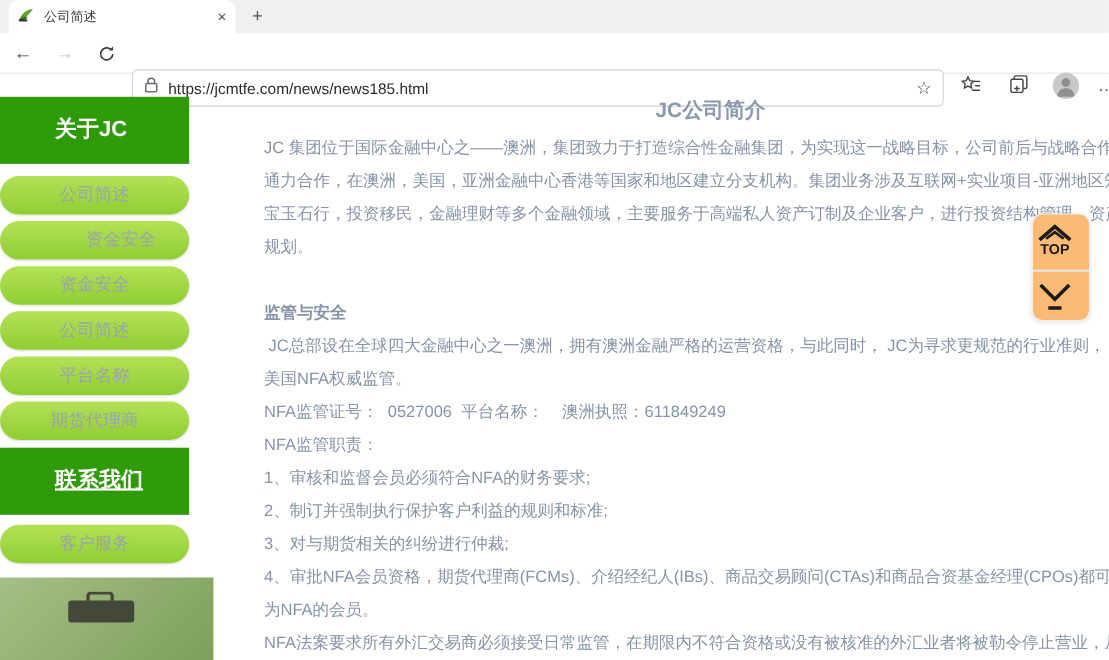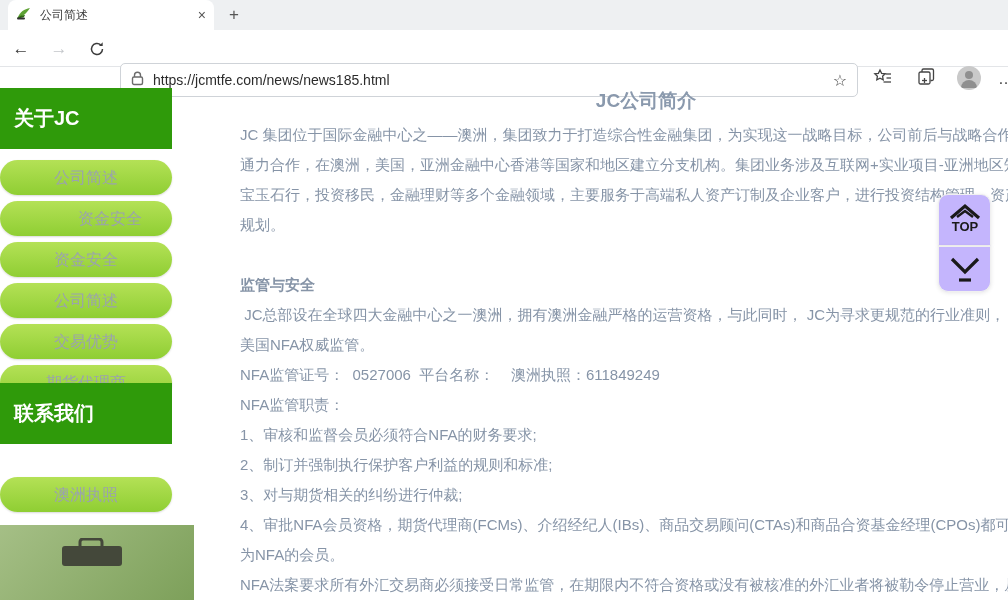--- a/index.html
+++ b/index.html
@@ -26,40 +26,40 @@
     display:flex; align-items:center; padding:16px 10px; }
   .url-text { font-size:14px; color:#2b2b2b; flex:1; margin-left:9px; white-space:nowrap; }
   .chrome-ico { position:absolute; top:37px; width:22px; height:22px; color:#444; }
   .avatar { position:absolute; left:957px; top:36px; width:24px; height:24px;
     border-radius:50%; background:#c9c9c9; overflow:hidden; }
   .avatar svg { display:block; }
 
   
   .side-header { position:absolute; left:0; width:172px; height:61px;
     background:#2f9a0a; color:#fff; font-size:20px; font-weight:bold;
-    line-height:61px; padding-left:14px; }
+    line-height:61px; padding-left:50px; }
   .pill { position:absolute; left:0; width:172px; height:35px; border-radius:18px;
     background:linear-gradient(#b4e156,#8fce33); text-align:center;
     line-height:35px; font-size:16px; color:#9aa3ac; cursor:pointer;
     box-shadow:0 1px 2px rgba(0,0,0,.15); }
   .promo { position:absolute; left:0; top:525px; width:194px; height:75px;
     background:linear-gradient(135deg,#a5bf86,#7da05a); }
 
   
   .content { position:absolute; left:240px; top:88px; width:812px; color:#8694a7; }
   .page-title { text-align:center; font-size:19px; font-weight:bold;
     color:#8a99ad; line-height:26px; }
   .para { font-size:15px; line-height:30px; white-space:pre-wrap; }
   .p1 { margin-top:6px; }
   .sec-head { margin-top:30px; font-size:15px; font-weight:bold; line-height:30px; }
 
   
   .floaters { position:absolute; right:17px; top:194px; width:53px; }
-  .fbtn { width:53px; background:#c4b5fd; border:1px solid #f0f0f0; border-radius:10px;
-    display:flex; align-items:center; justify-content:center; cursor:pointer;
+  .fbtn { width:53px; background:#fdba74; border:1px solid #f0f0f0; border-radius:10px;
+    display:flex; align-items:center; justify-content:flex-start; cursor:pointer;
     box-shadow:0 1px 4px rgba(0,0,0,.10); }
   .fbtn.top { height:52px; border-radius:10px 10px 0 0; }
   .fbtn.down { height:46px; border-radius:0 0 10px 10px; border-top:1px solid #eee; }
 </style>
 </head>
 <body>
 
 <div class="tabbar">
   <div class="tab">
     <span>
@@ -124,26 +124,26 @@
   <div class="chrome-ico" style="left:998px; top:40px; color:#444; font-size:16px;">…</div>
 </div>
 
 <div>
   <div class="side-header" style="top:88px;">关于JC</div>
 
   <div class="pill" style="top:160px;">公司简述</div>
   <div class="pill" style="top:201px;padding-left:48px;">资金安全</div>
   <div class="pill" style="top:242px;">资金安全</div>
   <div class="pill" style="top:283px;">公司简述</div>
-  <div class="pill" style="top:324px;">交易优势</div>
+  <div class="pill" style="top:324px;">平台名称</div>
   <div class="pill" style="top:365px;">期货代理商</div>
 
-  <div class="side-header" style="top:383px;">联系我们</div>
+  <div class="side-header" style="top:407px;text-decoration:underline;">联系我们</div>
 
-  <div class="pill" style="top:477px;">澳洲执照</div>
+  <div class="pill" style="top:477px;">客户服务</div>
 
   <div class="promo">
     <svg width="70" height="30" viewBox="0 0 70 30" style="position:absolute;left:58px;top:13px;">
       <rect x="22" y="1" width="22" height="10" rx="3" fill="none" stroke="#44483a" stroke-width="3"></rect>
       <rect x="4" y="8" width="60" height="20" rx="3" fill="#44483a"></rect>
     </svg>
 
   </div>
 </div>
 

